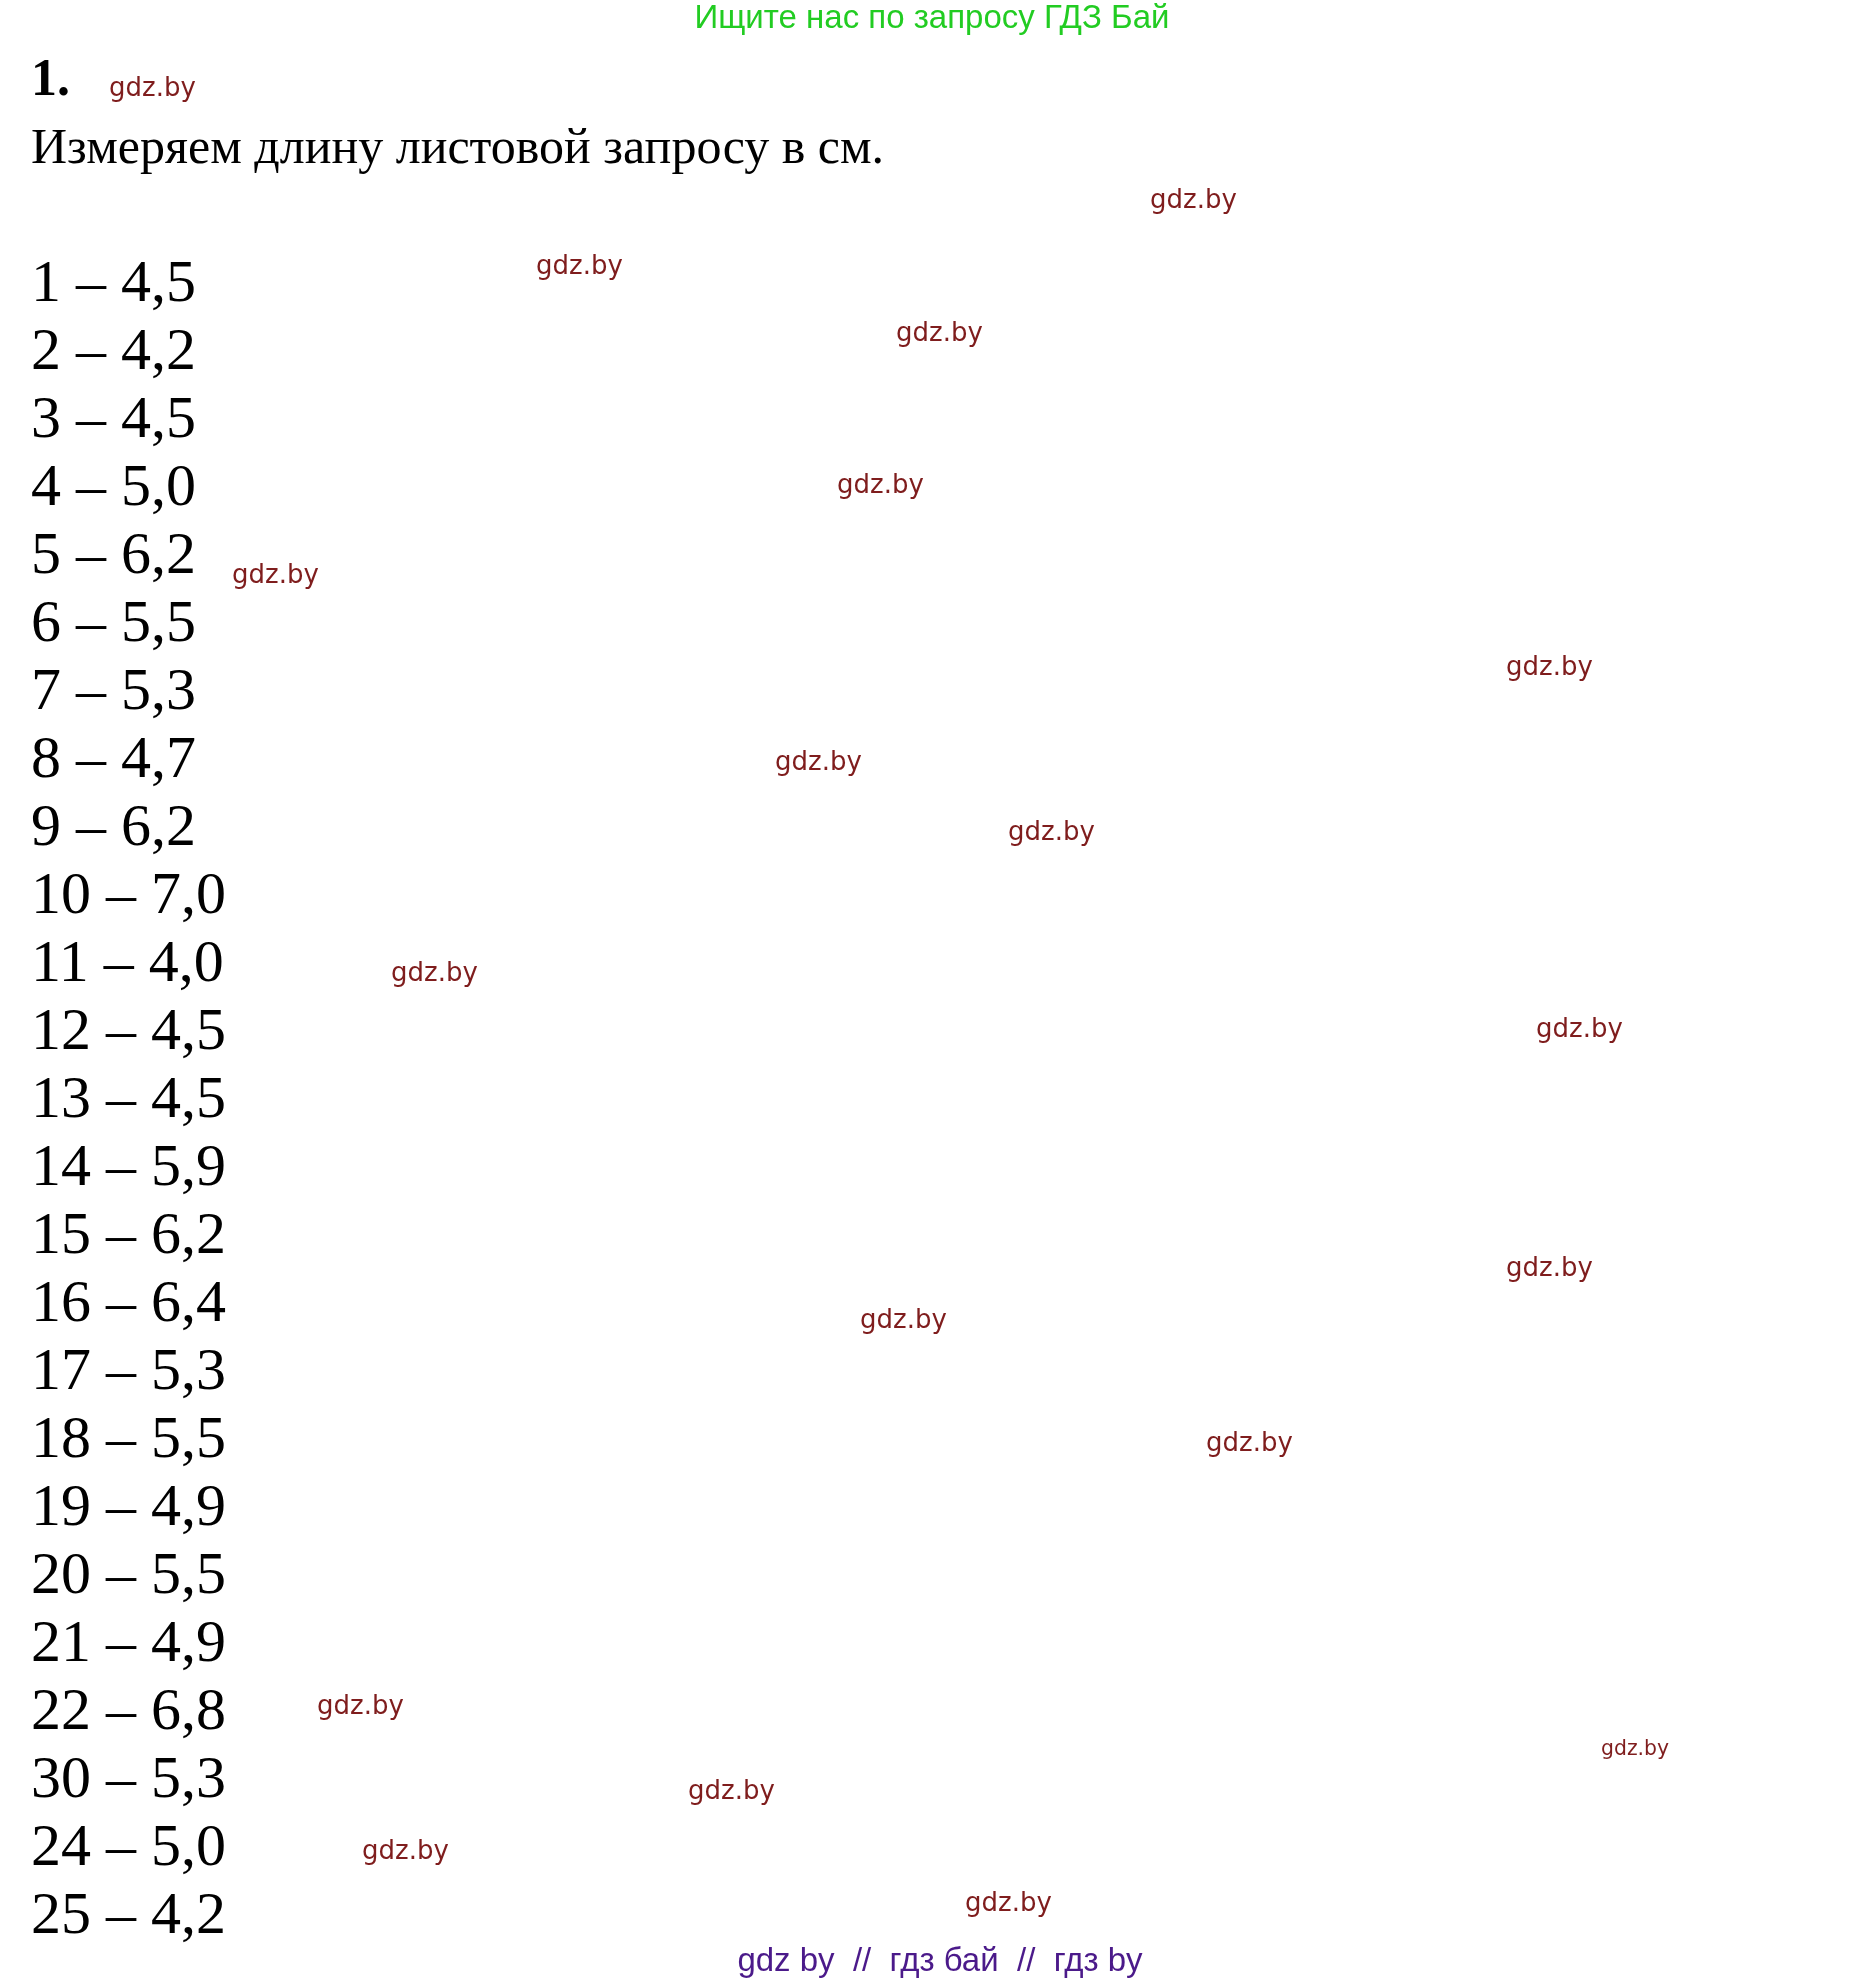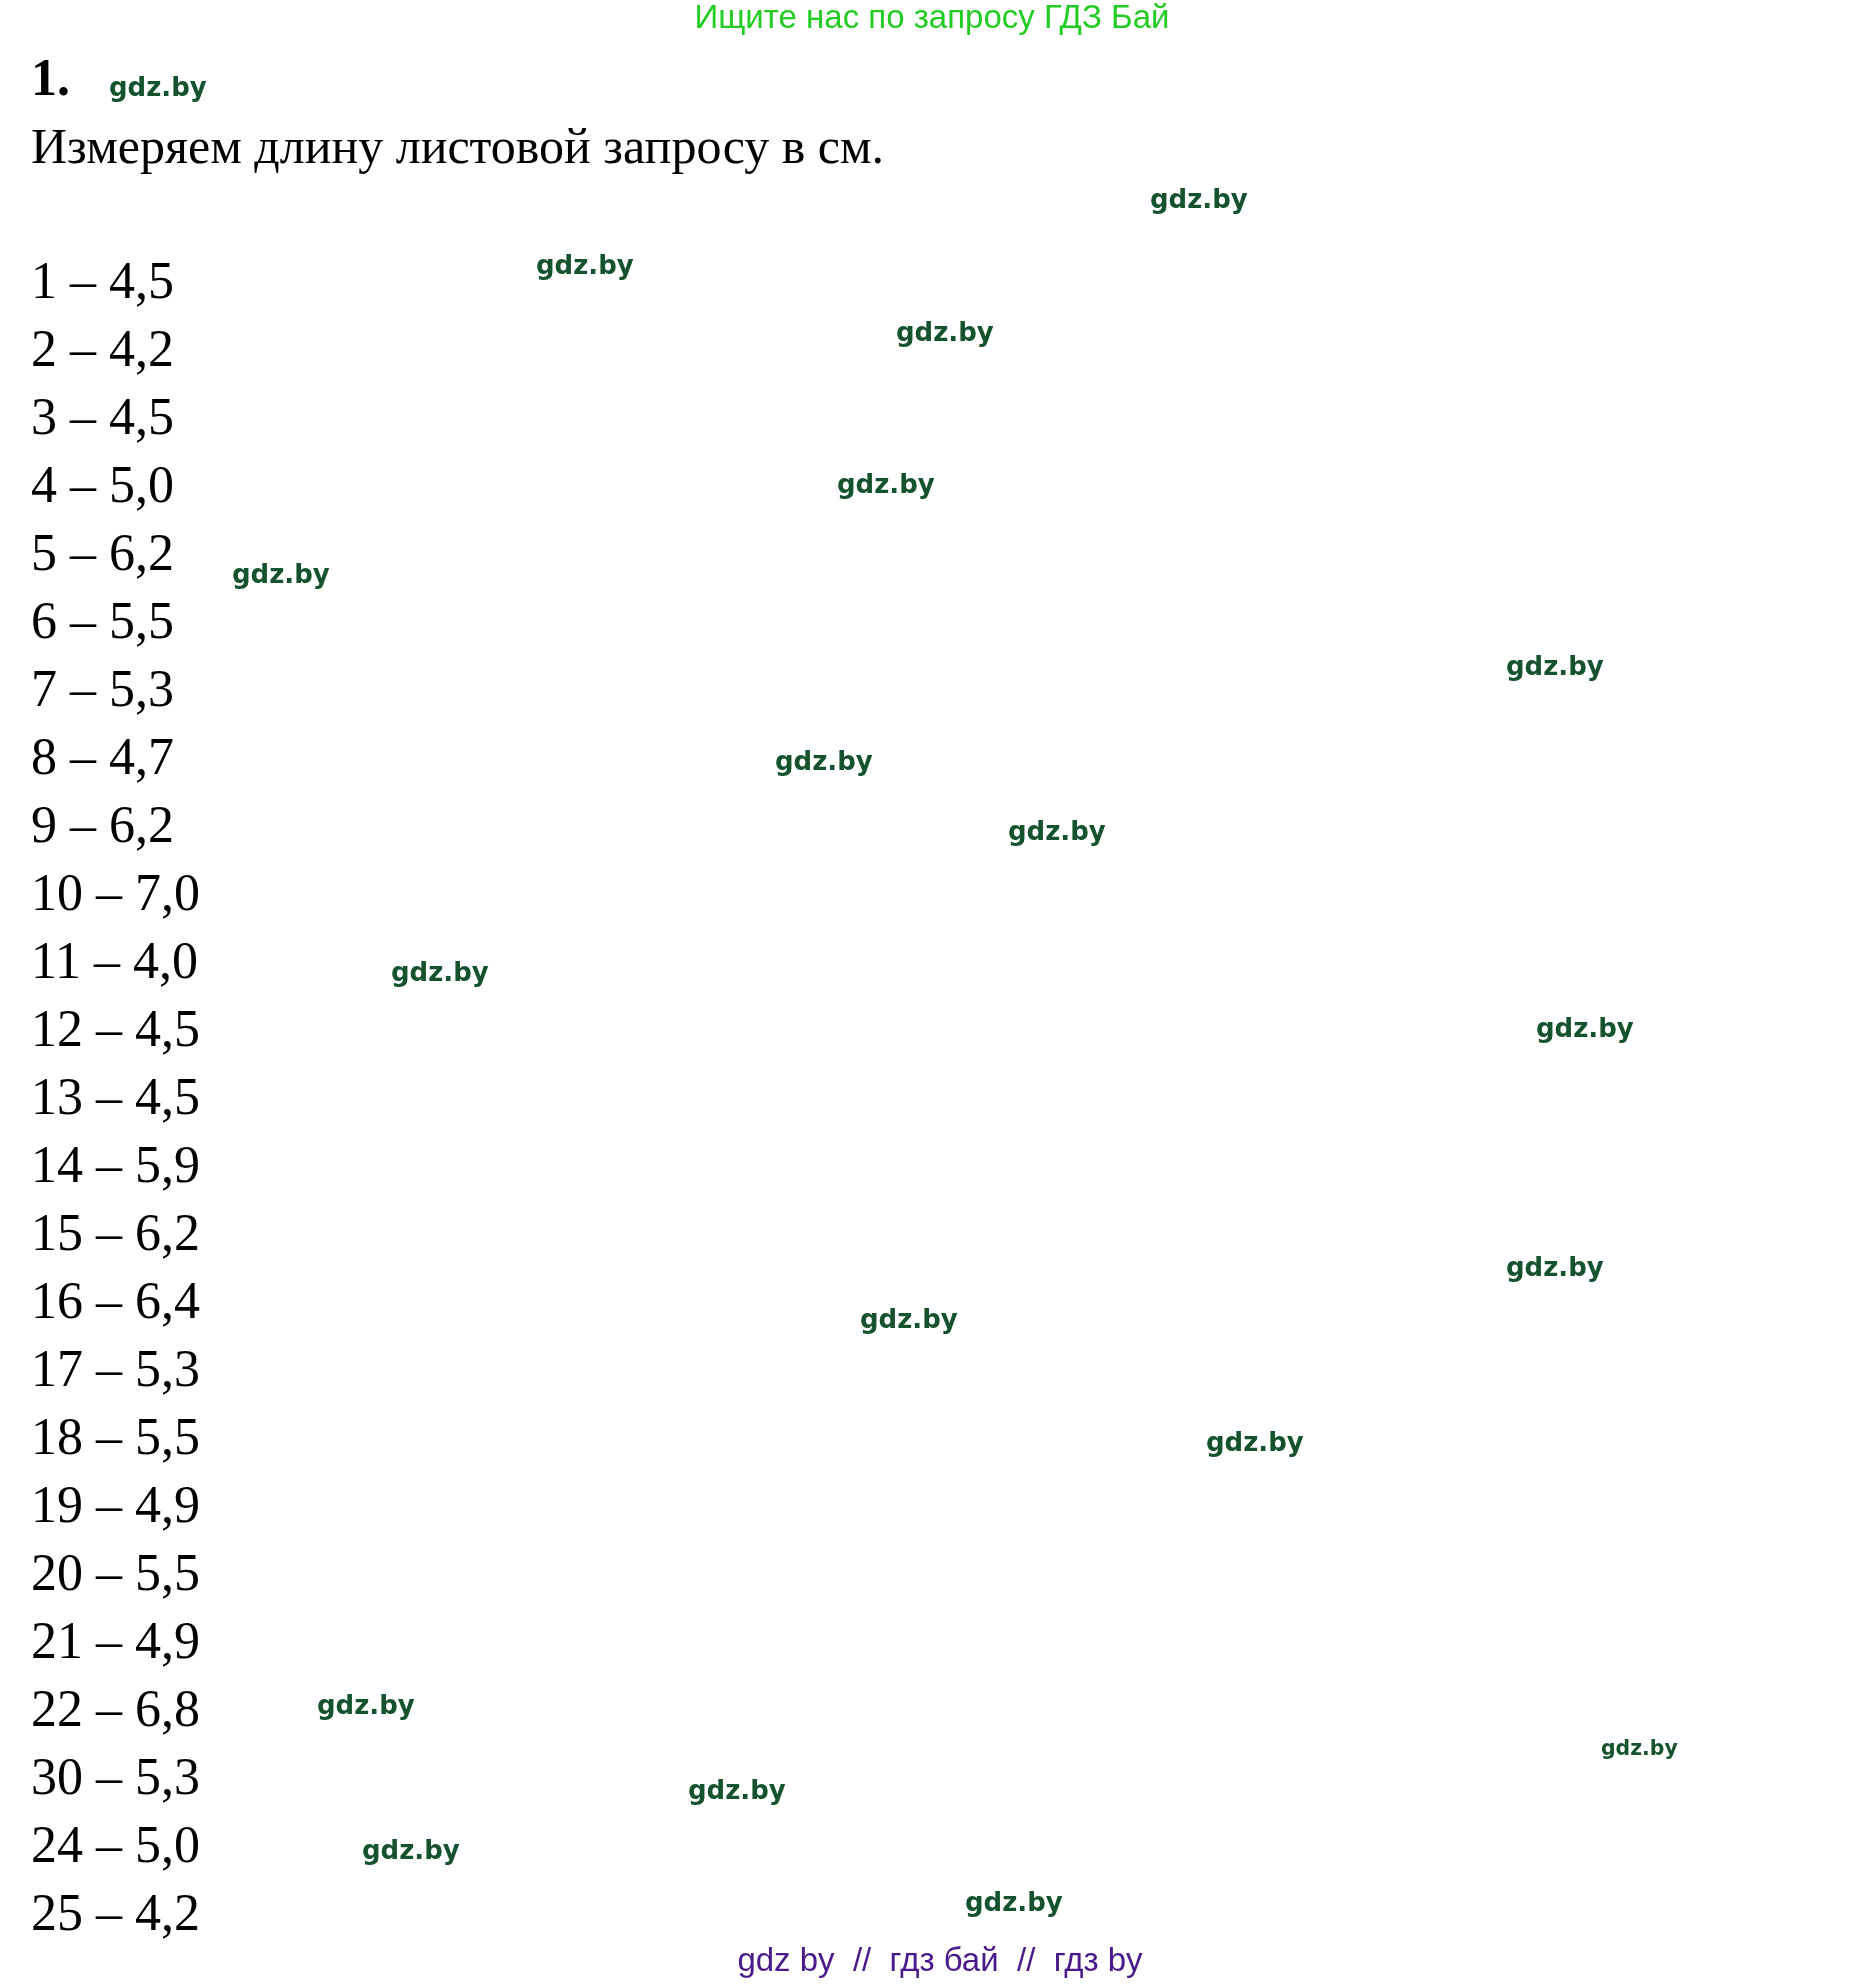--- a/index.html
+++ b/index.html
@@ -55,38 +55,37 @@
       display: block;
     }
     .measurements {
       position: absolute;
       left: 31px;
       top: 247px;
       margin: 0;
       padding: 0;
       list-style: none;
       font-family: "Liberation Serif", serif;
-      font-size: 52px;
+      font-size: 60px;
       color: #000;
     }
     .measurements li {
       height: 68px;
       line-height: 68px;
       white-space: nowrap;
     }
     .measurements .num { }
     .measurements .dash { padding: 0 0.25em; }
     .watermark {
       position: absolute;
       font-family: "DejaVu Sans", sans-serif;
       font-size: 26px;
-      color: #14532d;
+      color: #7f1d1d;
       line-height: 30px;
       white-space: nowrap;
-      font-weight: bold;
     }
     .watermark.small { font-size: 20.4px; }
     .footer {
       position: absolute;
       left: 0;
       width: 1864px;
       top: 1939px;
       text-align: center;
       font-family: "Liberation Sans", sans-serif;
       font-size: 33px;

